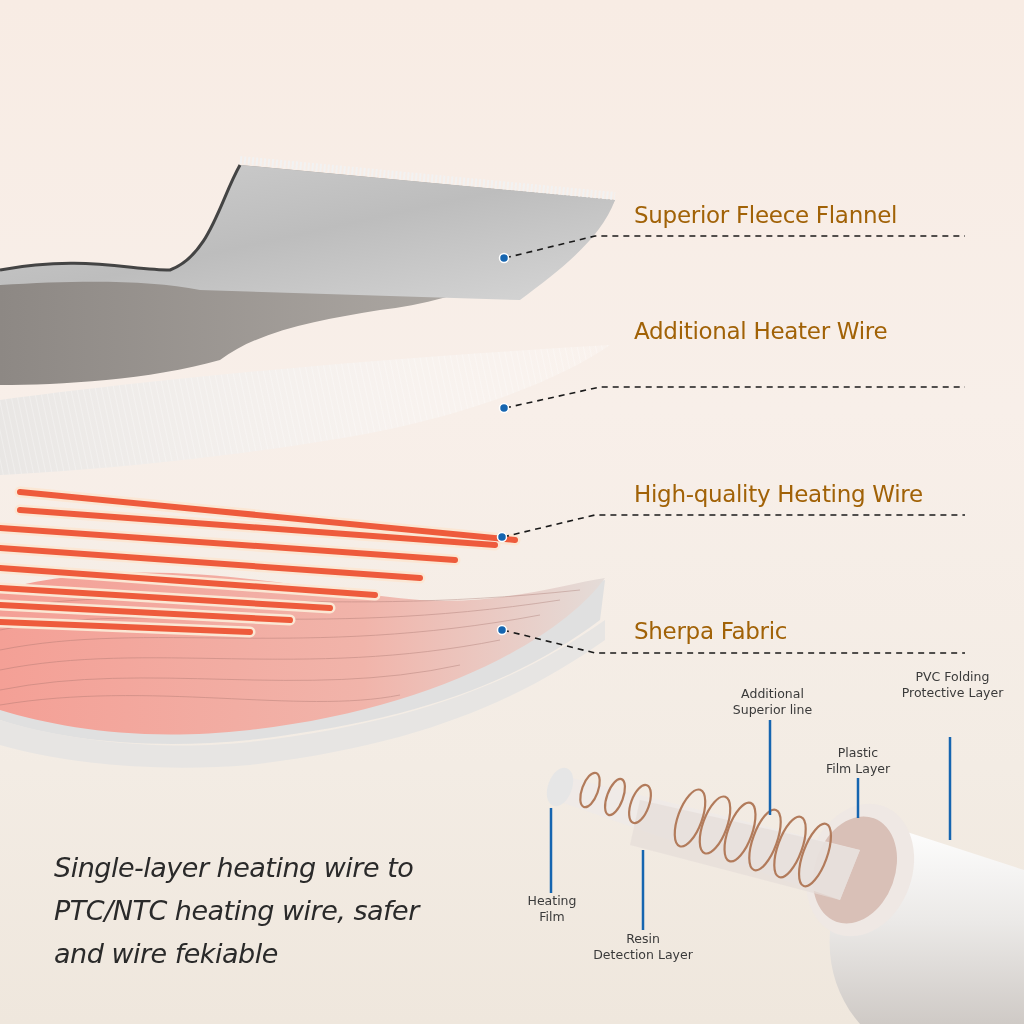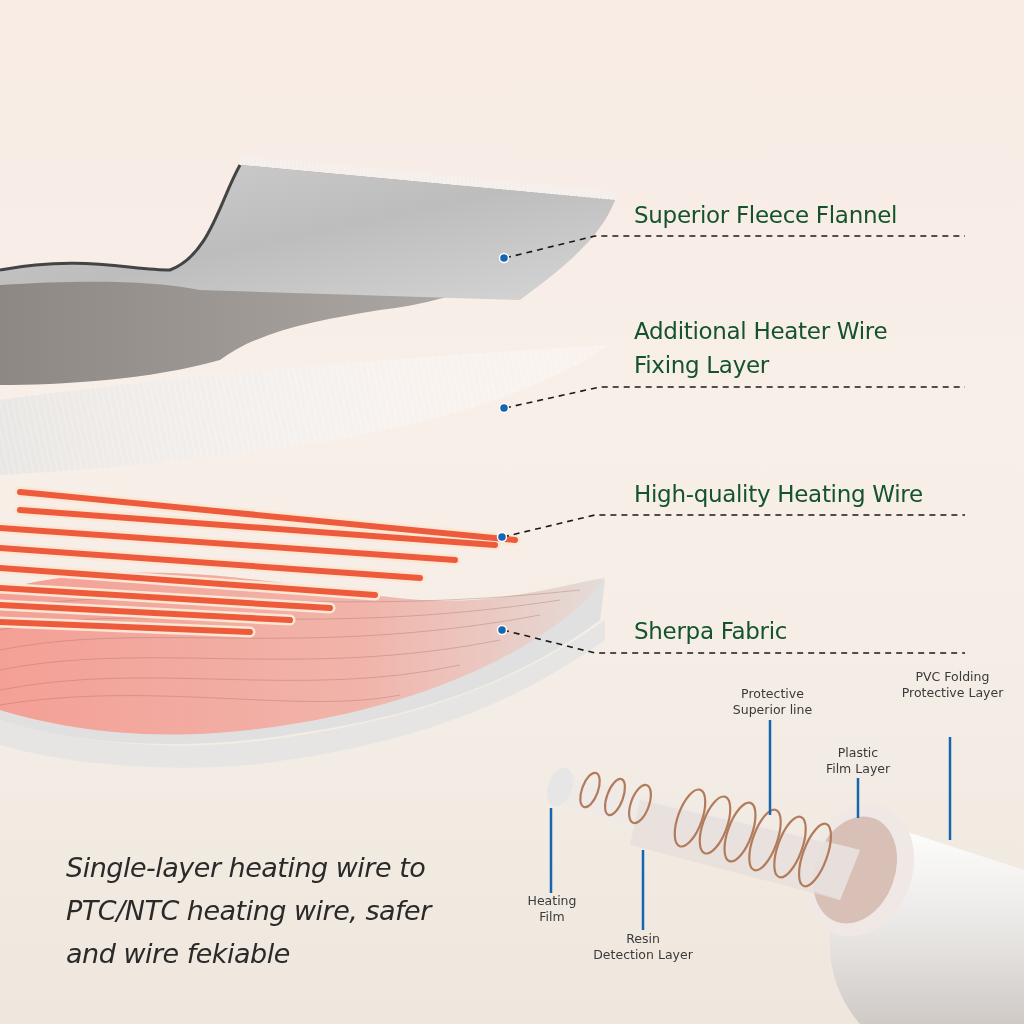--- a/index.html
+++ b/index.html
@@ -1,23 +1,23 @@
 <!DOCTYPE html>
 <html><head>
 <meta charset="utf-8">
 <style>
   html,body{margin:0;padding:0;}
   body{width:1024px;height:1024px;overflow:hidden;position:relative;
     background:linear-gradient(180deg,#f8ece4 0%,#f8efe9 40%,#f3ece4 75%,#efe7dd 100%);
     font-family:"Liberation Sans",sans-serif;}
   svg.art{position:absolute;left:0;top:0;}
-  .label{position:absolute;color:#14532d;font-size:23px;line-height:34px;font-family:"DejaVu Sans",sans-serif;letter-spacing:-0.3px;}
+  .label{position:absolute;color:#a16207;font-size:23px;line-height:34px;font-family:"DejaVu Sans",sans-serif;letter-spacing:-0.3px;}
   .small{position:absolute;color:#3a3a3a;font-size:12.5px;line-height:16px;text-align:center;font-family:"DejaVu Sans",sans-serif;}
   .caption{position:absolute;left:54px;top:846px;font-size:27px;line-height:43px;color:#2a2a2a;font-style:italic;font-family:"DejaVu Sans",sans-serif;font-weight:300;letter-spacing:-0.5px;}
-  .caption span{display:block;margin-left:12px;}
+  .caption span{display:block;}
 </style>
 </head>
 <body>
 
 <svg class="art" width="1024" height="1024" viewBox="0 0 1024 1024">
   <defs>
     <linearGradient id="fleece" x1="0" y1="0" x2="1" y2="1">
       <stop offset="0" stop-color="#cfcfcf"></stop>
         <stop offset="0.5" stop-color="#bdbdbd"></stop>
         <stop offset="1" stop-color="#d6d6d6"></stop>
@@ -131,27 +131,26 @@
       <line x1="858" y1="778" x2="858" y2="818"></line>
       <line x1="551" y1="808" x2="551" y2="893"></line>
       <line x1="643" y1="850" x2="643" y2="930"></line>
     </g>
   </g>
 </svg>
 
 <div class="label" style="left:634px;top:198px;">Superior Fleece Flannel</div>
 <div class="label" style="left:634px;top:314px;">
   <div>Additional Heater Wire</div>
-  <div>Fixing Layer</div>
 </div>
 <div class="label" style="left:634px;top:477px;">High-quality Heating Wire</div>
 <div class="label" style="left:634px;top:614px;">Sherpa Fabric</div>
 
 <div class="small" style="left:715px;top:686px;width:115px;">
-  <div>Protective</div>
+  <div>Additional</div>
   <div>Superior line</div>
 </div>
 <div class="small" style="left:895px;top:669px;width:115px;">
   <div>PVC Folding</div>
   <div>Protective Layer</div>
 </div>
 <div class="small" style="left:818px;top:745px;width:80px;text-align:center;">
   <div>Plastic</div>
   <div>Film Layer</div>
 </div>

